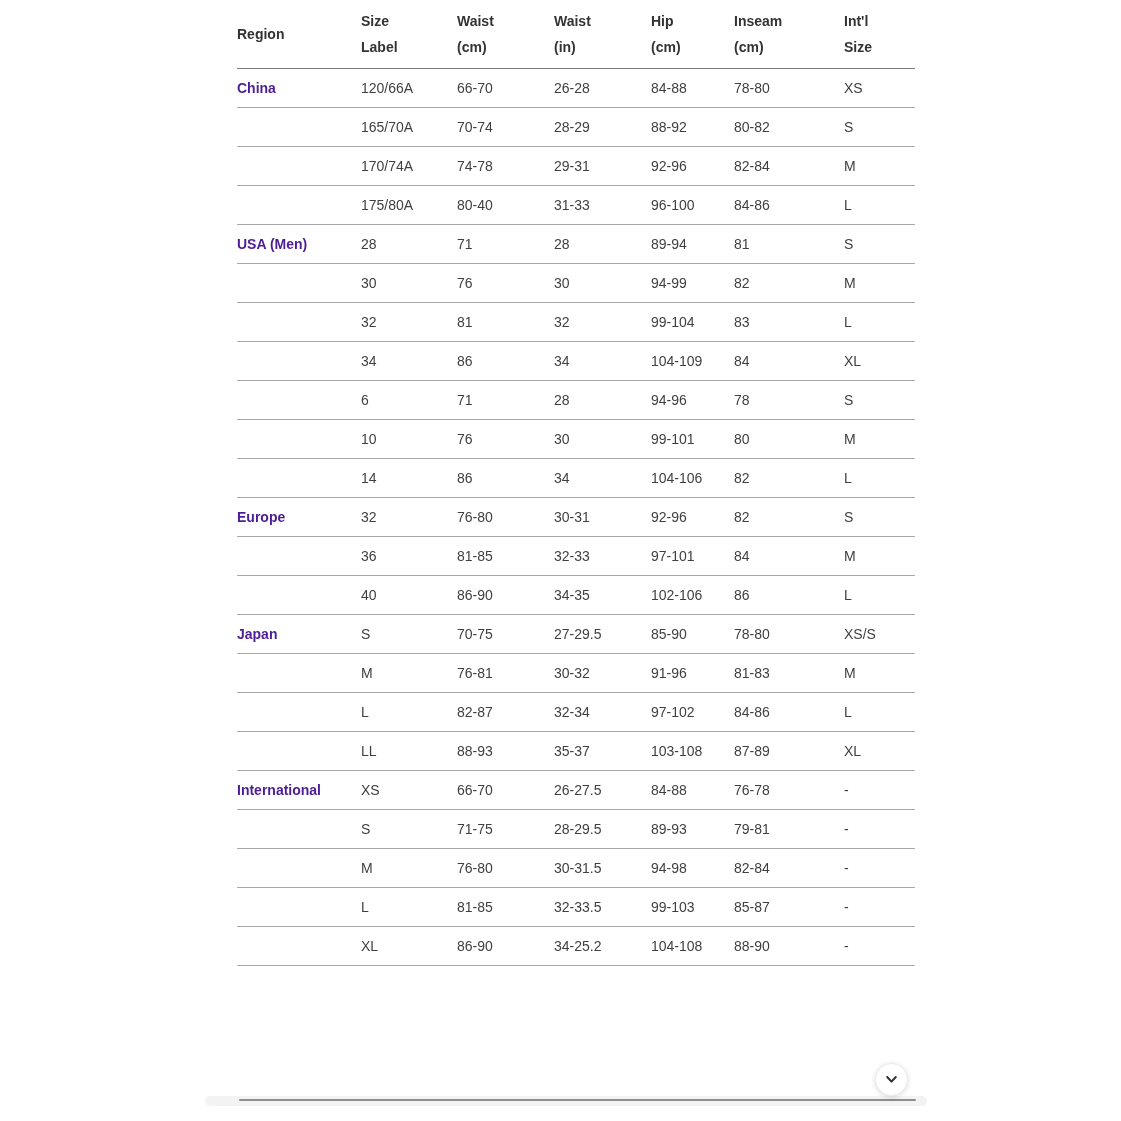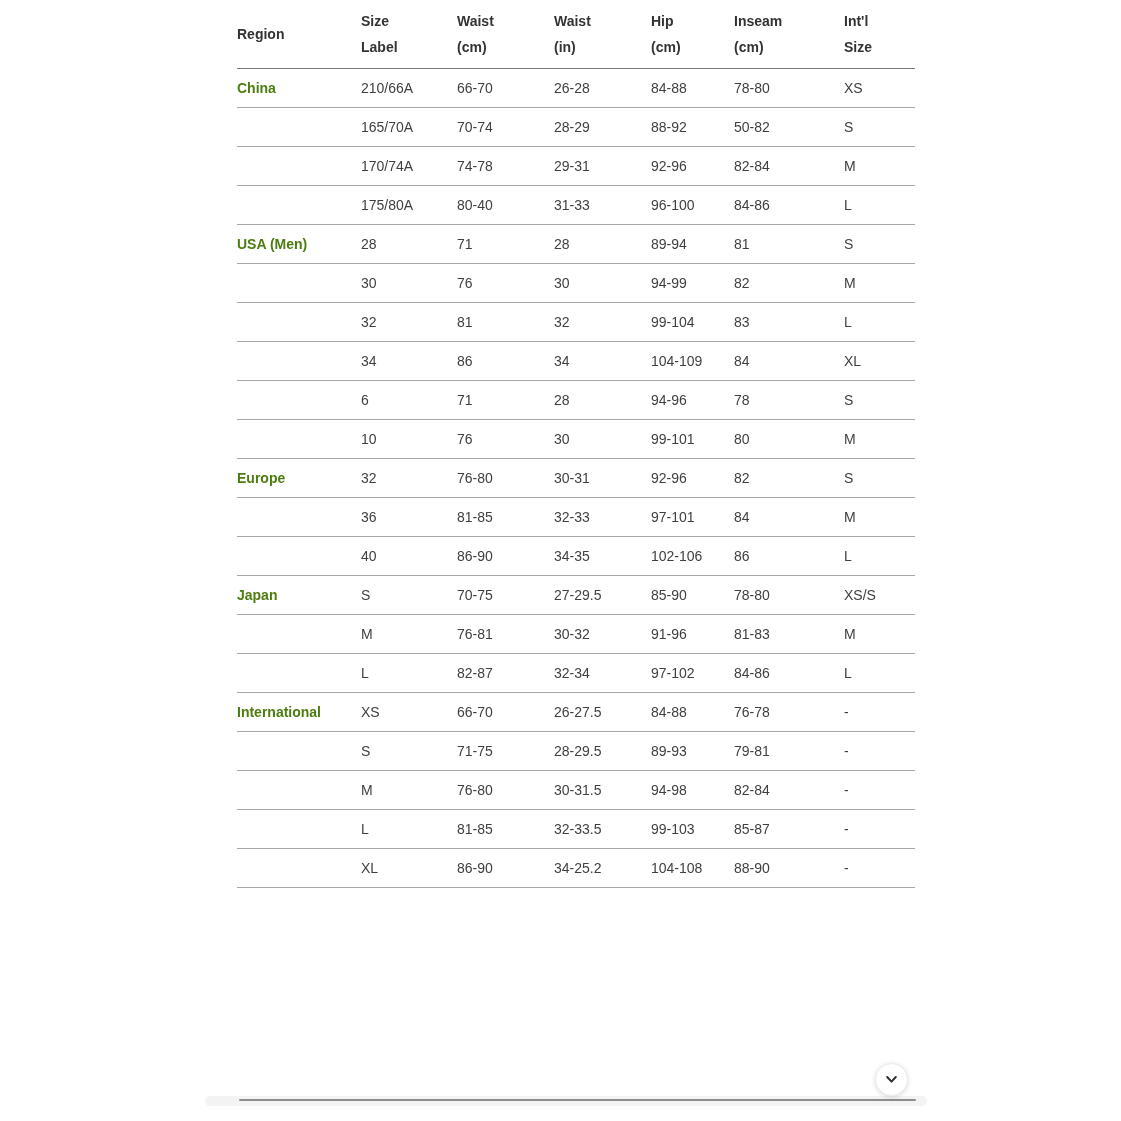--- a/index.html
+++ b/index.html
@@ -46,21 +46,21 @@
     box-sizing: border-box;
     vertical-align: middle;
     padding: 2px 4px 2px 0;
     border-bottom: 1px solid #a8a8a8;
     font-weight: 400;
     color: #3f3f3f;
     line-height: 26px;
   }
   table.size-table td.region-cell {
     font-weight: 700;
-    color: #4d7c0f;
+    color: #4c1d95;
     padding-right: 40px;
     margin-left: 44px;
   }
   .expand-btn {
     position: absolute;
     left: 875px;
     top: 1063px;
     width: 33px;
     height: 33px;
     border-radius: 50%;
@@ -139,34 +139,34 @@
           </th>
           <th>
             <span class="hline">Int'l</span>
             <span class="hline">Size</span>
           </th>
         </tr>
     </thead>
     <tbody id="table-body">
         <tr>
           <td class="region-cell">China</td>
-          <td>210/66A</td>
+          <td>120/66A</td>
           <td>66-70</td>
           <td>26-28</td>
           <td>84-88</td>
           <td>78-80</td>
           <td>XS</td>
         </tr>
         <tr>
           <td class="region-cell"></td>
           <td>165/70A</td>
           <td>70-74</td>
           <td>28-29</td>
           <td>88-92</td>
-          <td>50-82</td>
+          <td>80-82</td>
           <td>S</td>
         </tr>
         <tr>
           <td class="region-cell"></td>
           <td>170/74A</td>
           <td>74-78</td>
           <td>29-31</td>
           <td>92-96</td>
           <td>82-84</td>
           <td>M</td>
@@ -228,20 +228,29 @@
         <tr>
           <td class="region-cell"></td>
           <td>10</td>
           <td>76</td>
           <td>30</td>
           <td>99-101</td>
           <td>80</td>
           <td>M</td>
         </tr>
         <tr>
+          <td class="region-cell"></td>
+          <td>14</td>
+          <td>86</td>
+          <td>34</td>
+          <td>104-106</td>
+          <td>82</td>
+          <td>L</td>
+        </tr>
+        <tr>
           <td class="region-cell">Europe</td>
           <td>32</td>
           <td>76-80</td>
           <td>30-31</td>
           <td>92-96</td>
           <td>82</td>
           <td>S</td>
         </tr>
         <tr>
           <td class="region-cell"></td>
@@ -282,20 +291,29 @@
         <tr>
           <td class="region-cell"></td>
           <td>L</td>
           <td>82-87</td>
           <td>32-34</td>
           <td>97-102</td>
           <td>84-86</td>
           <td>L</td>
         </tr>
         <tr>
+          <td class="region-cell"></td>
+          <td>LL</td>
+          <td>88-93</td>
+          <td>35-37</td>
+          <td>103-108</td>
+          <td>87-89</td>
+          <td>XL</td>
+        </tr>
+        <tr>
           <td class="region-cell">International</td>
           <td>XS</td>
           <td>66-70</td>
           <td>26-27.5</td>
           <td>84-88</td>
           <td>76-78</td>
           <td>-</td>
         </tr>
         <tr>
           <td class="region-cell"></td>

